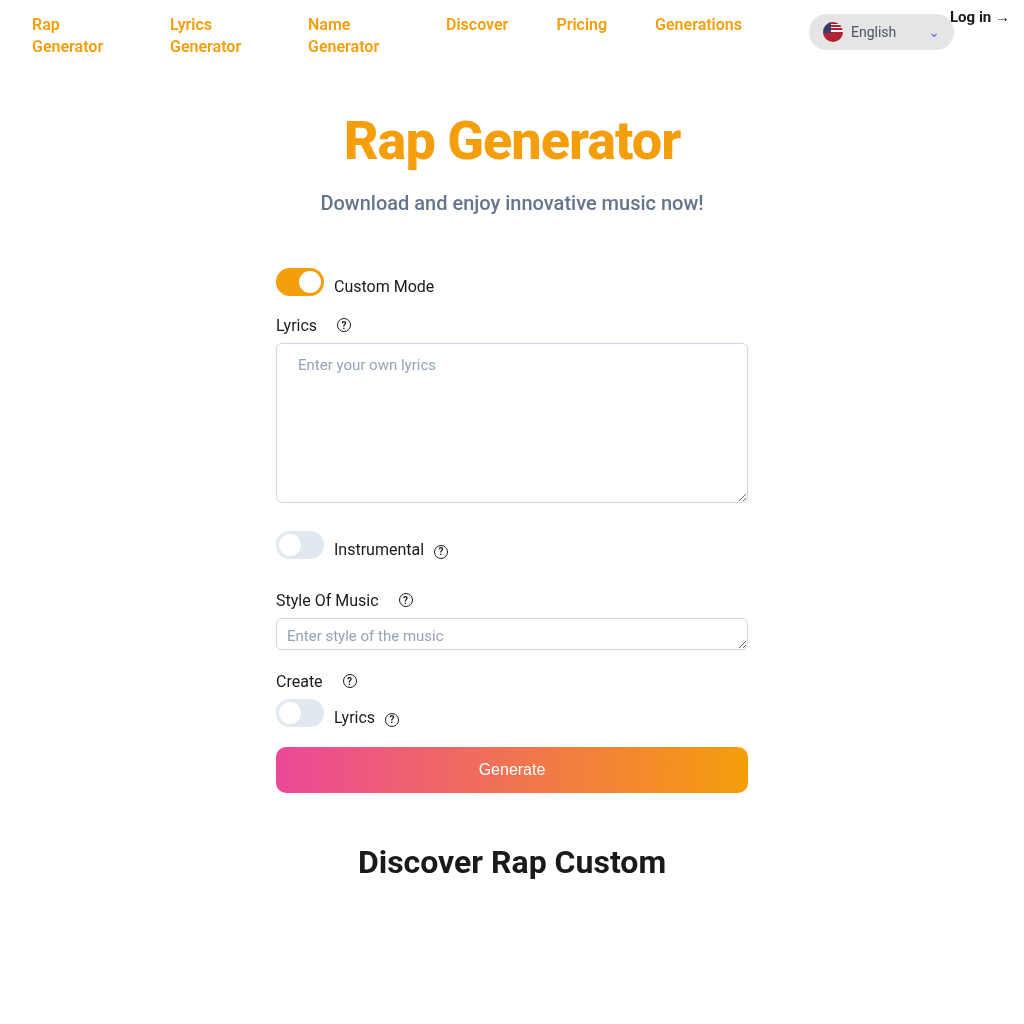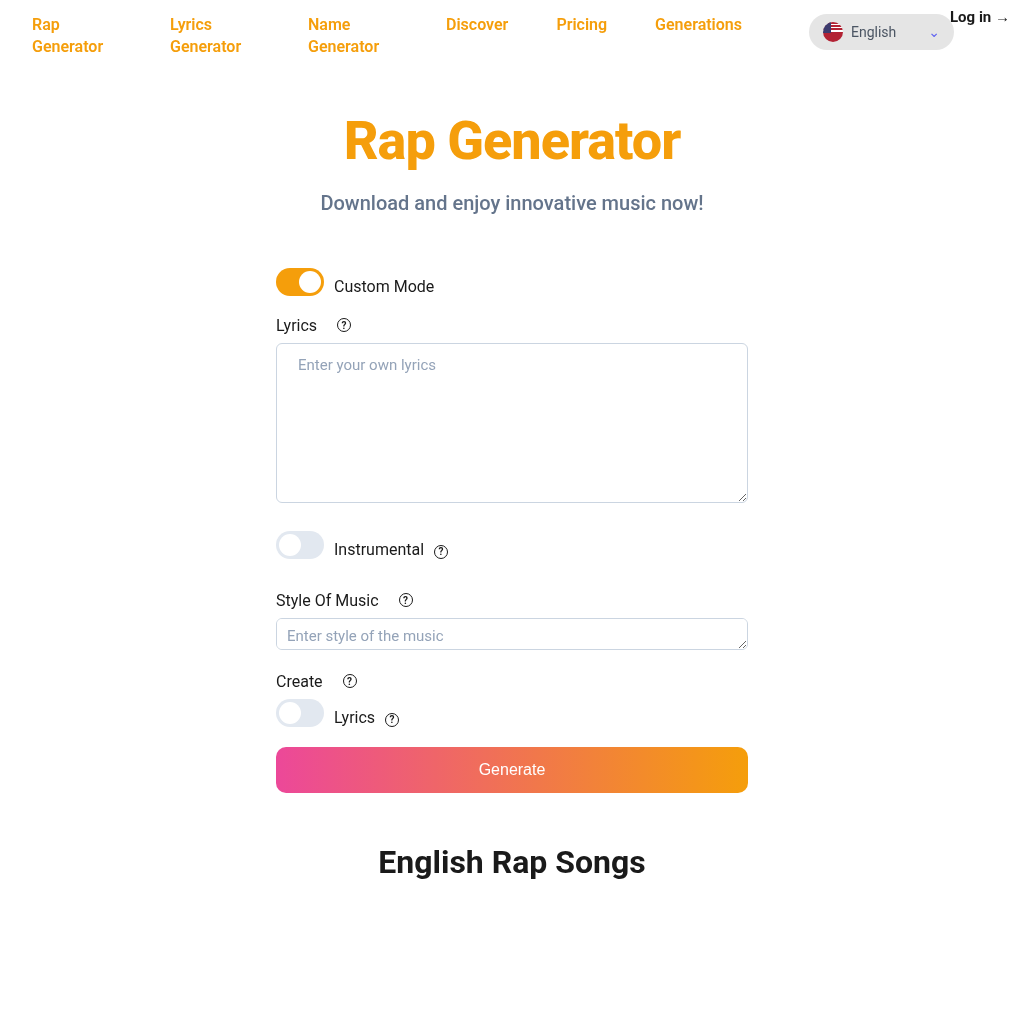--- a/index.html
+++ b/index.html
@@ -112,13 +112,13 @@
       <div class="toggle-knob"></div>
     </div>
     <span class="toggle-label">Lyrics</span>
     <span class="help-icon">?</span>
   </div>
   
   <button class="generate-btn">Generate</button>
   
 </div>
 
-<h2 class="discover-title">English Rap Songs</h2>
+<h2 class="discover-title">Discover Rap Custom</h2>
 
 </body></html>

